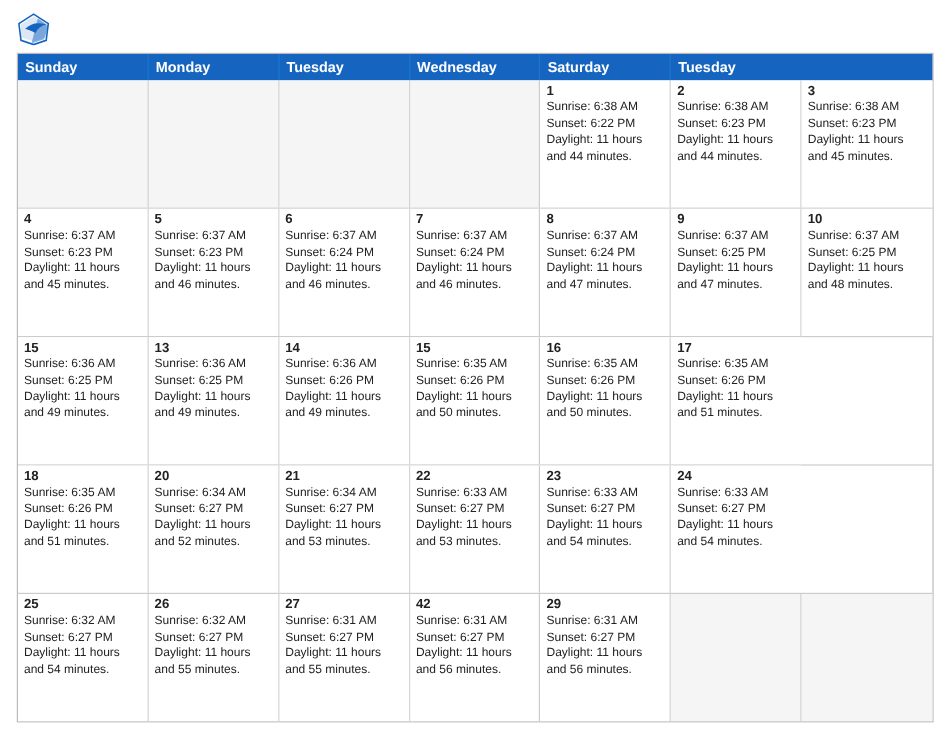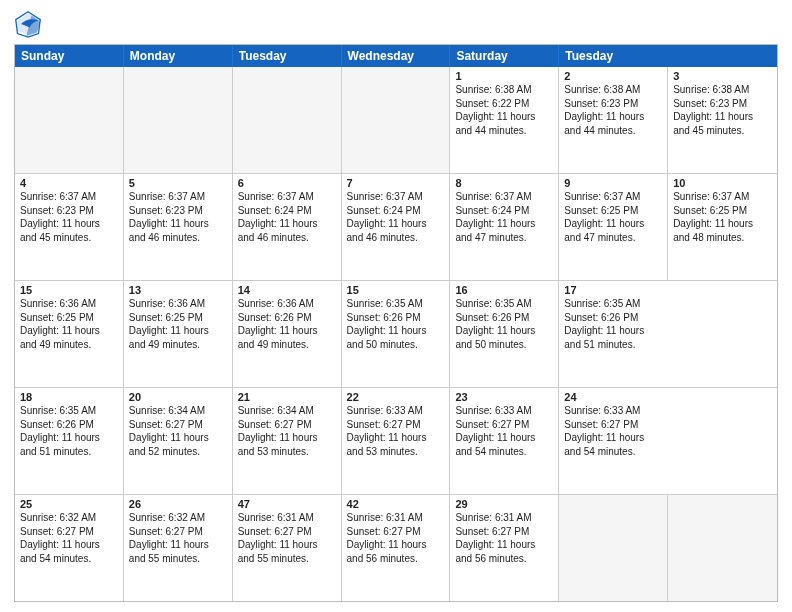--- a/index.html
+++ b/index.html
@@ -291,21 +291,21 @@
 Sunset: 6:27 PM
 Daylight: 11 hours and 54 minutes.</div>
           </div>
           <div class="cal-cell">
             <span class="day-num">26</span>
             <div class="cell-text">Sunrise: 6:32 AM
 Sunset: 6:27 PM
 Daylight: 11 hours and 55 minutes.</div>
           </div>
           <div class="cal-cell">
-            <span class="day-num">47</span>
+            <span class="day-num">27</span>
             <div class="cell-text">Sunrise: 6:31 AM
 Sunset: 6:27 PM
 Daylight: 11 hours and 55 minutes.</div>
           </div>
           <div class="cal-cell">
             <span class="day-num">42</span>
             <div class="cell-text">Sunrise: 6:31 AM
 Sunset: 6:27 PM
 Daylight: 11 hours and 56 minutes.</div>
           </div>

